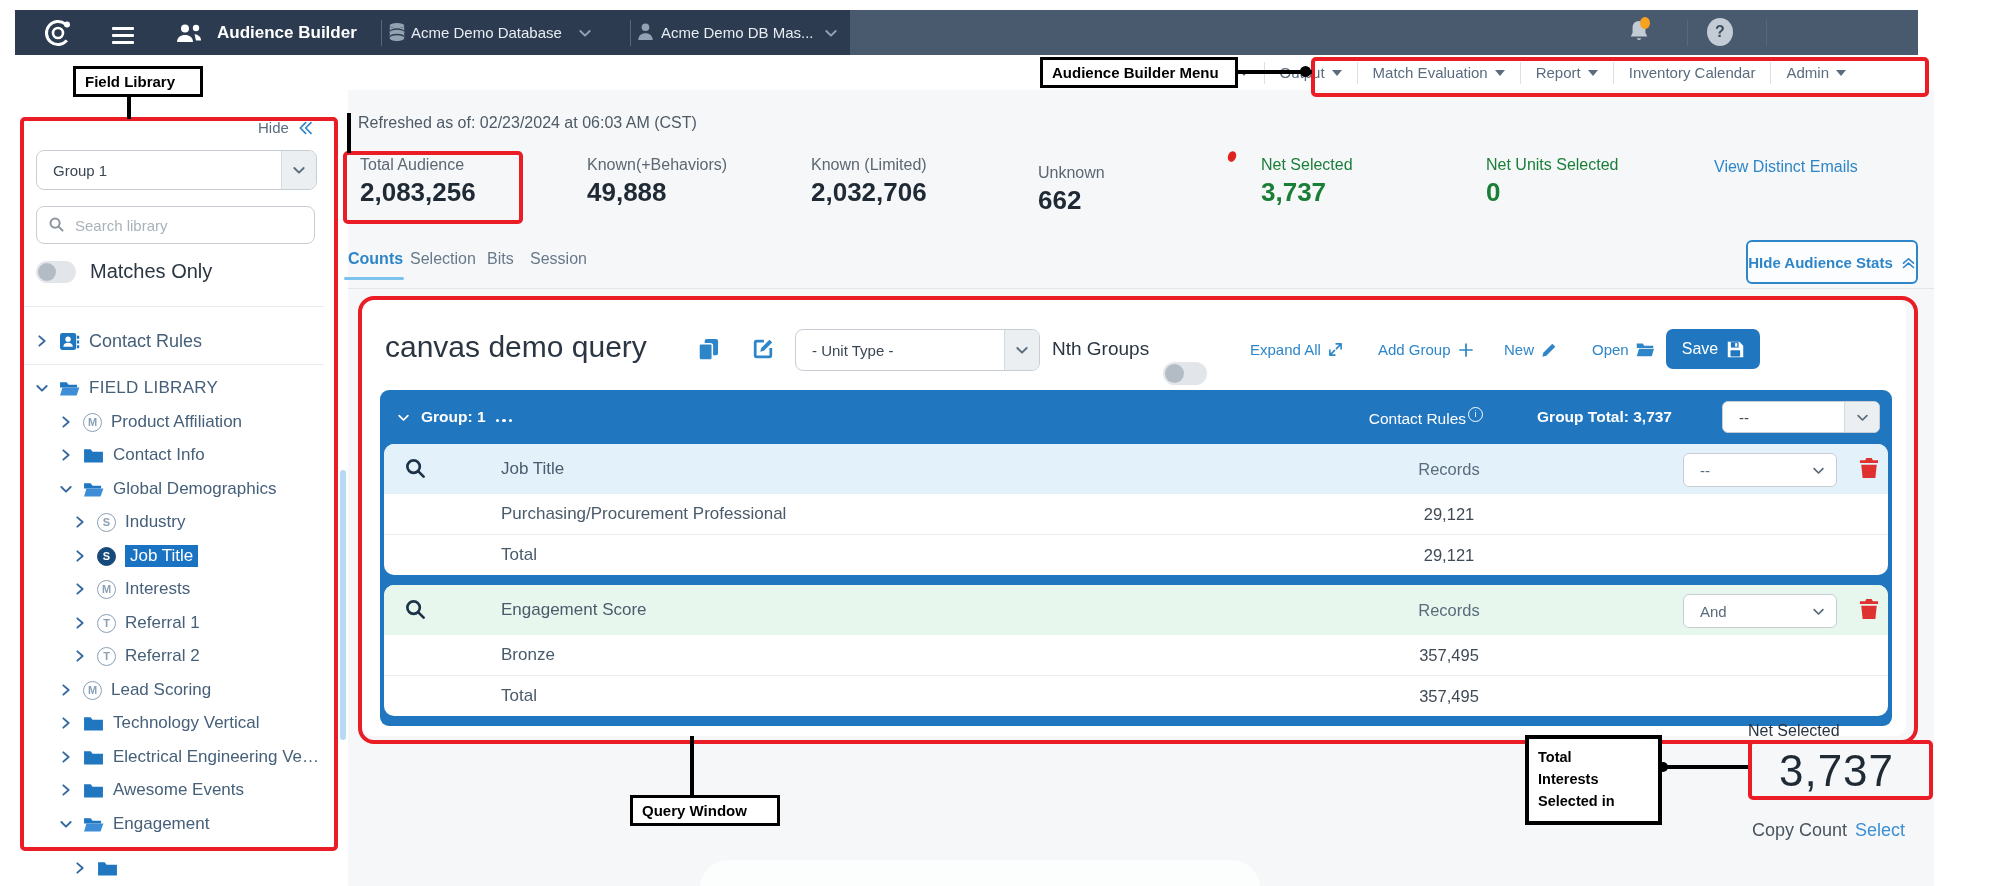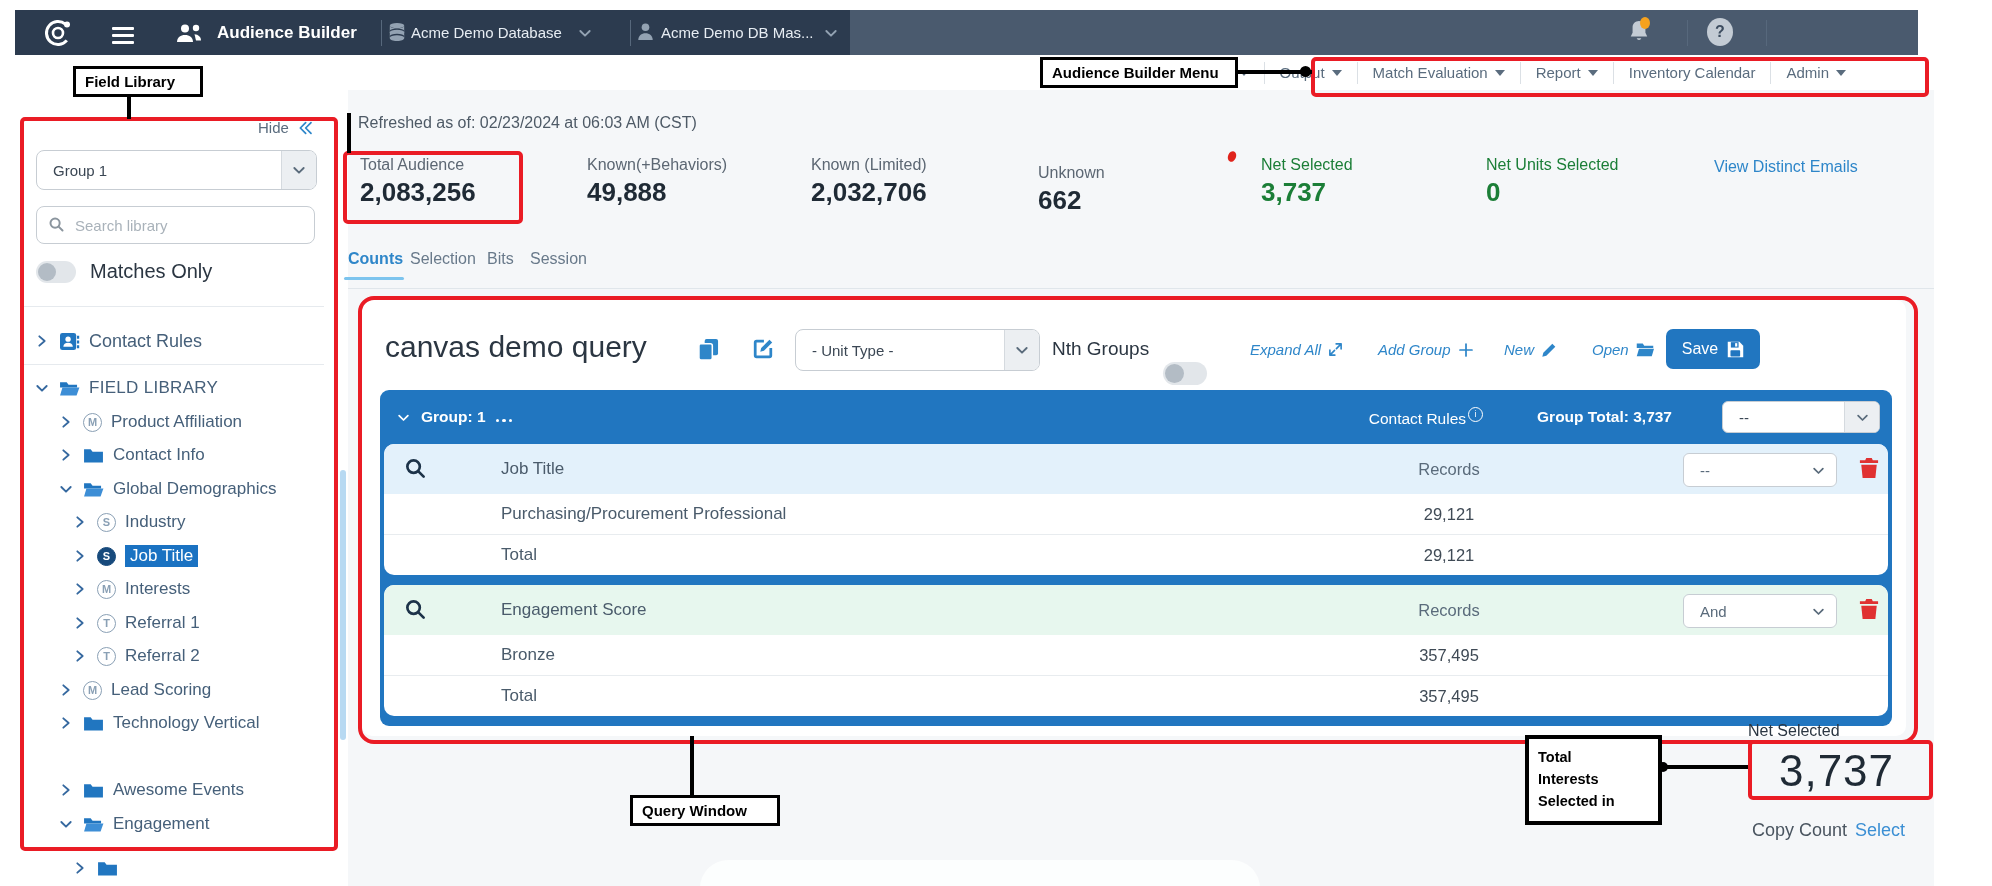--- a/index.html
+++ b/index.html
@@ -70,21 +70,21 @@
        font-size:11px;font-weight:bold;display:flex;align-items:center;justify-content:center;box-sizing:border-box;}
   .letter-icon.filled{background:#174a7c;border-color:#174a7c;color:#fff;}
   .tchev{color:#35689f;}
   .scroll-thumb{background:#b7d9f2;border-radius:3px;}
 
   
   .panel{background:#fff;border-radius:10px;}
   .q-title{font-size:30px;color:#2b3642;}
   .ic-btn{color:#2e86c9;cursor:pointer;}
   .nth-label{font-size:19px;color:#2b3642;}
-  .qlink{display:flex;align-items:center;gap:7px;font-size:15px;color:#2e86c9;cursor:pointer;white-space:nowrap;font-style:italic;}
+  .qlink{display:flex;align-items:center;gap:7px;font-size:15px;color:#2e86c9;cursor:pointer;white-space:nowrap;}
   .save-btn{background:#2176c0;border-radius:7px;color:#fff;font-size:16px;display:flex;
        align-items:center;justify-content:center;gap:9px;cursor:pointer;}
   .groupwrap{background:#2176c0;border-radius:9px;padding:0 4px 10px 4px;box-sizing:border-box;}
   .group-head{height:54px;display:flex;align-items:center;color:#fff;font-size:15.5px;}
   .ghead-left{display:flex;align-items:center;gap:10px;padding-left:12px;flex:1;}
   .dots span{display:inline-block;width:3.5px;height:3.5px;border-radius:50%;background:#fff;margin-right:3px;}
   .info-badge{display:inline-flex;width:13px;height:13px;border:1px solid #fff;border-radius:50%;
        font-size:9px;align-items:center;justify-content:center;vertical-align:super;margin-left:2px;}
   .fblock{position:relative;background:#fff;border-radius:10px;overflow:hidden;margin-top:0;}
   .fblock + .fblock{margin-top:10px;}
@@ -319,20 +319,26 @@
   </div>
   <div class="abs link" style="left:1714px;top:158px;font-size:16px">View Distinct Emails</div>
 
   <div class="abs tab active" style="left:348px;top:250px">Counts</div>
   <div class="abs tab" style="left:410px;top:250px">Selection</div>
   <div class="abs tab" style="left:487px;top:250px">Bits</div>
   <div class="abs tab" style="left:530px;top:250px">Session</div>
   <div class="abs tab-underline" style="left:344px;top:277px;width:60px"></div>
   <div class="abs tabs-divider" style="left:348px;top:288px;width:1586px"></div>
 
+  <div class="abs hide-stats-btn" style="left:1746px;top:240px;width:168px;height:40px">
+    <span>HIde Audience Stats</span>
+    <svg width="15" height="15">
+        <use href="#i-dblchev-up"></use>
+      </svg>
+  </div>
 
   <div class="abs hide-ctl" style="left:258px;top:119px">
     <span>Hide</span>
     <svg width="16" height="16" style="color:#2e86c9">
         <use href="#i-dblchev-l"></use>
       </svg>
   </div>
 
   <div class="abs sel-box" style="left:36px;top:150px;width:279px;height:38px">
     <span class="sel-text">Group 1</span>
@@ -445,20 +451,29 @@
     <span class="tlabel">Lead Scoring</span>
   </div>
   <div class="tree-row" style="left:58px;top:709px">
     <svg class="tchev" width="16" height="16">
         <use href="#i-chev-r"></use>
       </svg>
     <svg width="21" height="17">
         <use href="#i-folder"></use>
       </svg>
     <span class="tlabel">Technology Vertical</span>
+  </div>
+  <div class="tree-row" style="left:58px;top:743px">
+    <svg class="tchev" width="16" height="16">
+        <use href="#i-chev-r"></use>
+      </svg>
+    <svg width="21" height="17">
+        <use href="#i-folder"></use>
+      </svg>
+    <span class="tlabel">Electrical Engineering Ve…</span>
   </div>
   <div class="tree-row" style="left:58px;top:776px">
     <svg class="tchev" width="16" height="16">
         <use href="#i-chev-r"></use>
       </svg>
     <svg width="21" height="17">
         <use href="#i-folder"></use>
       </svg>
     <span class="tlabel">Awesome Events</span>
   </div>

